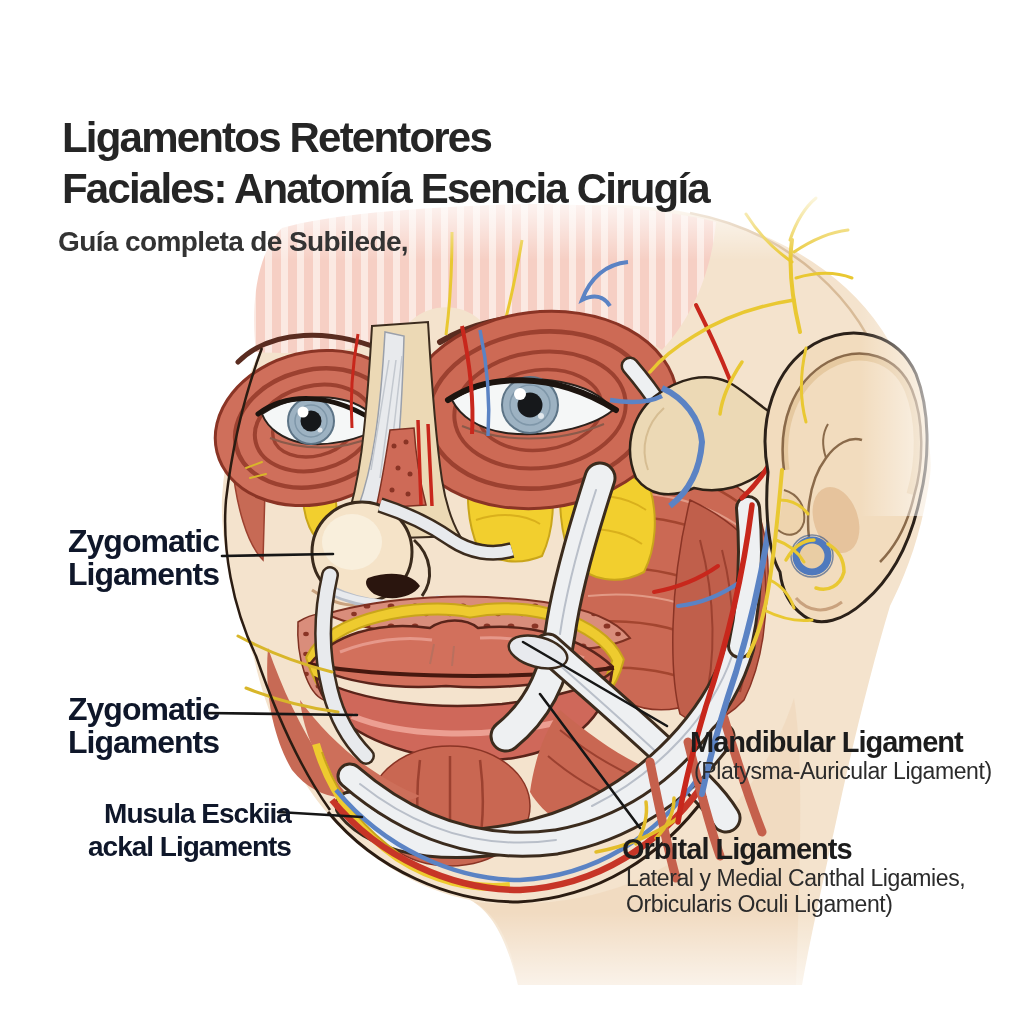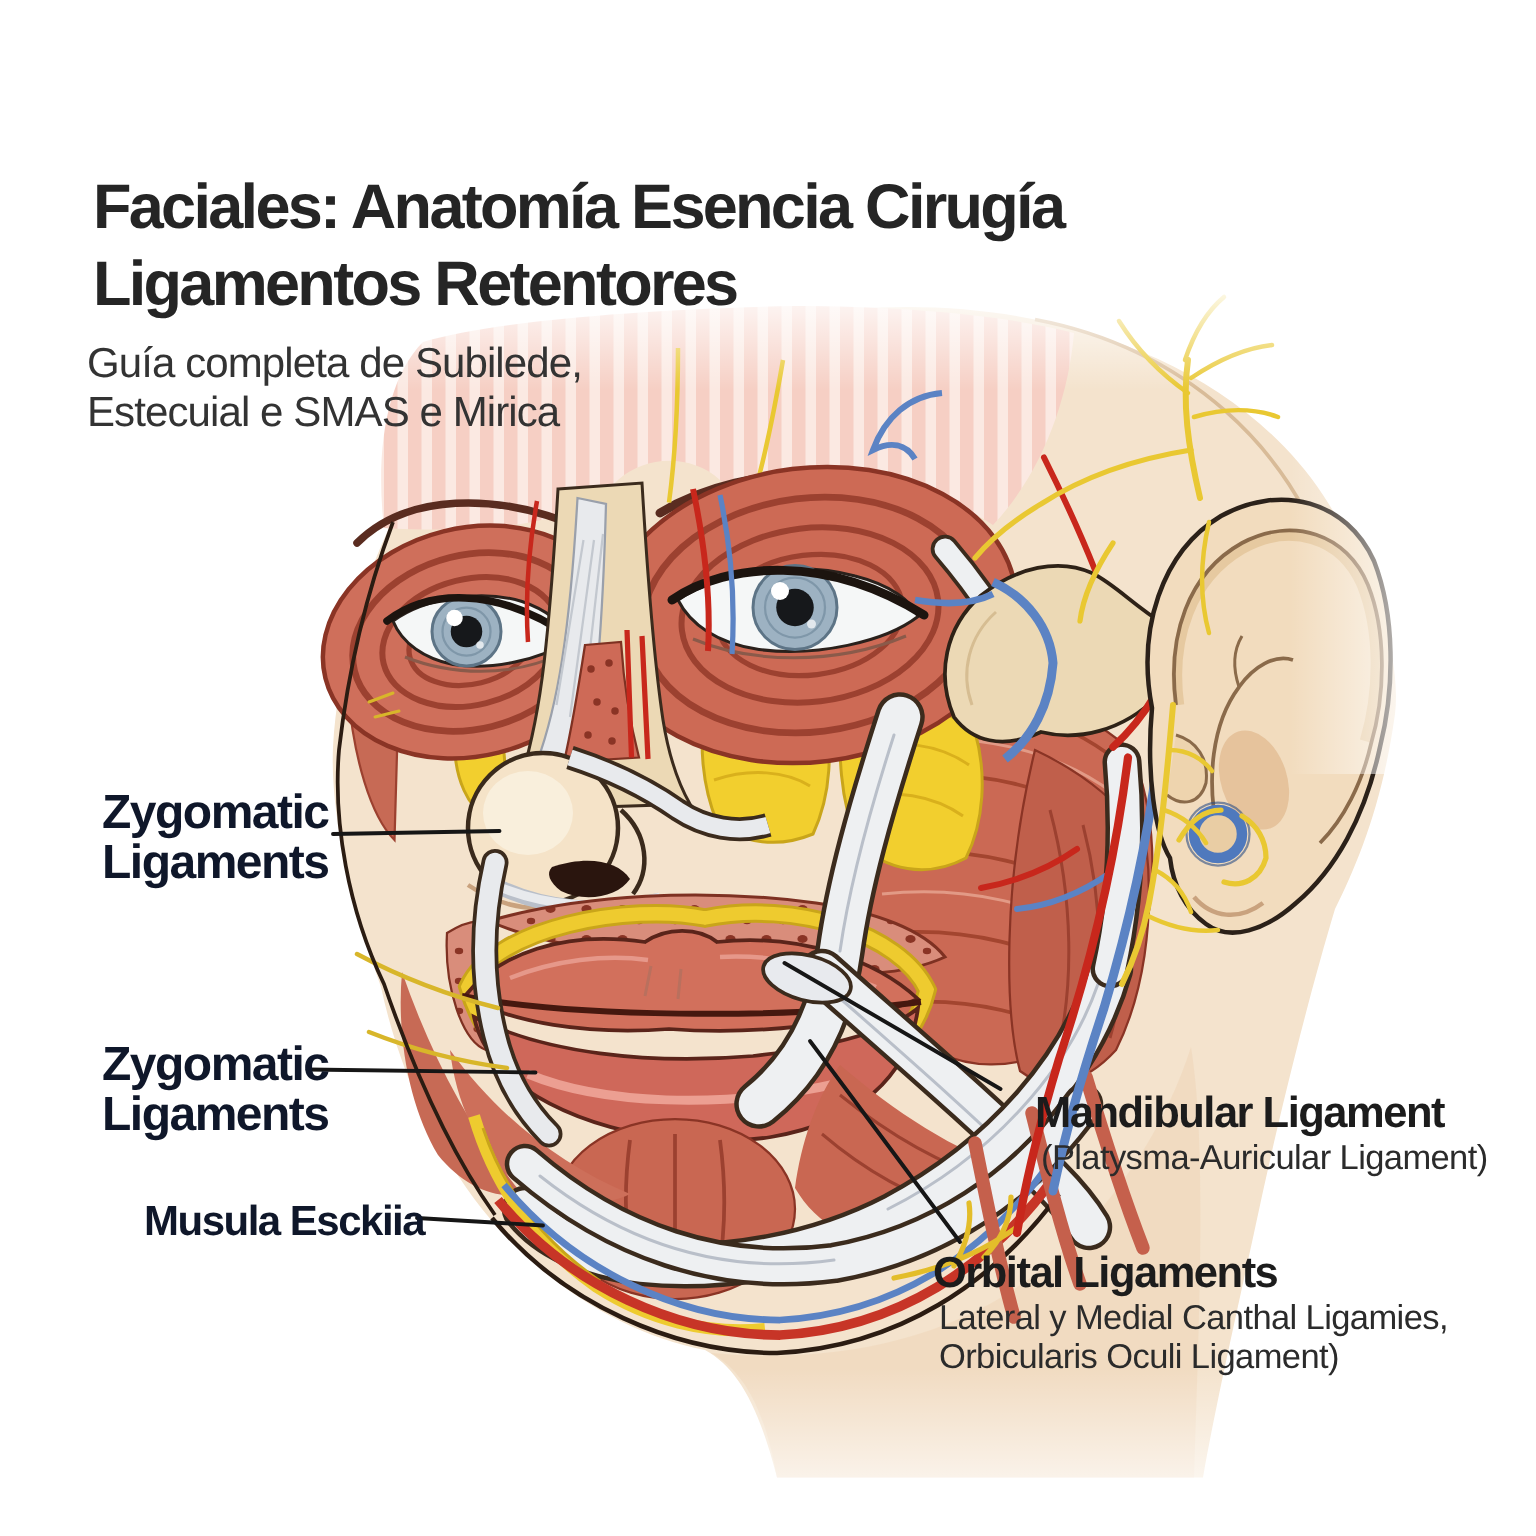--- a/index.html
+++ b/index.html
@@ -4,21 +4,21 @@
 <style>
   html,body{margin:0;padding:0;background:#ffffff;}
   body{width:1024px;height:1024px;font-family:"Liberation Sans",sans-serif;}
   .canvas{position:relative;width:1024px;height:1024px;background:#ffffff;overflow:hidden;}
   .canvas svg{position:absolute;left:0;top:0;}
 
   .title{position:absolute;left:62px;top:112px;margin:0;font-size:42px;line-height:51px;
          font-weight:800;letter-spacing:-1.8px;color:#252525;}
   .title span{display:block;}
   .subtitle{position:absolute;left:58px;top:225px;font-size:28px;line-height:33px;
-            font-weight:400;letter-spacing:-0.6px;color:#333333;}
+            font-weight:700;letter-spacing:-0.6px;color:#333333;}
   .subtitle span{display:block;}
 
   .lbl{position:absolute;color:#0f172a;font-weight:bold;font-size:32px;
        line-height:33px;letter-spacing:-1px;}
   .lbl span{display:block;}
   #lbl-zyg1{left:68px;top:525px;}
   #lbl-zyg2{left:68px;top:693px;}
   #lbl-buccal{left:96px;top:797px;font-size:28px;font-weight:700;text-align:right;}
   #lbl-buccal span:nth-child(2){margin-left:-8px;}
 
@@ -295,41 +295,41 @@
   <g stroke="#161616" stroke-width="2.6" stroke-linecap="round">
     <line x1="222" y1="556" x2="333" y2="554"></line>
     <line x1="205" y1="713" x2="357" y2="715"></line>
     <line x1="278" y1="812" x2="362" y2="817"></line>
     <line x1="523" y1="642" x2="667" y2="726"></line>
     <line x1="540" y1="694" x2="640" y2="828"></line>
   </g>
 </svg>
 
 <h1 class="title">
+  <span>Ligamentos Retentores</span>
   <span>Faciales: Anatomía Esencia Cirugía</span>
-  <span>Ligamentos Retentores</span>
 </h1>
 
 <div class="subtitle">
   <span>Guía completa de Subilede,</span>
-  <span>Estecuial e SMAS e Mirica</span>
 </div>
 
 <div class="lbl" id="lbl-zyg1">
   <span>Zygomatic</span>
   <span>Ligaments</span>
 </div>
 
 <div class="lbl" id="lbl-zyg2">
   <span>Zygomatic</span>
   <span>Ligaments</span>
 </div>
 
 <div class="lbl" id="lbl-buccal">
   <span>Musula Esckiia</span>
+  <span>ackal Ligaments</span>
 </div>
 
 <div class="rlbl" id="lbl-mand">
   <span class="r-title">Mandibular Ligament</span>
   <span class="r-sub">(Platysma-Auricular Ligament)</span>
 </div>
 
 <div class="rlbl" id="lbl-orb">
   <span class="r-title">Orbital Ligaments</span>
   <span class="r-sub">Lateral y Medial Canthal Ligamies,</span>

